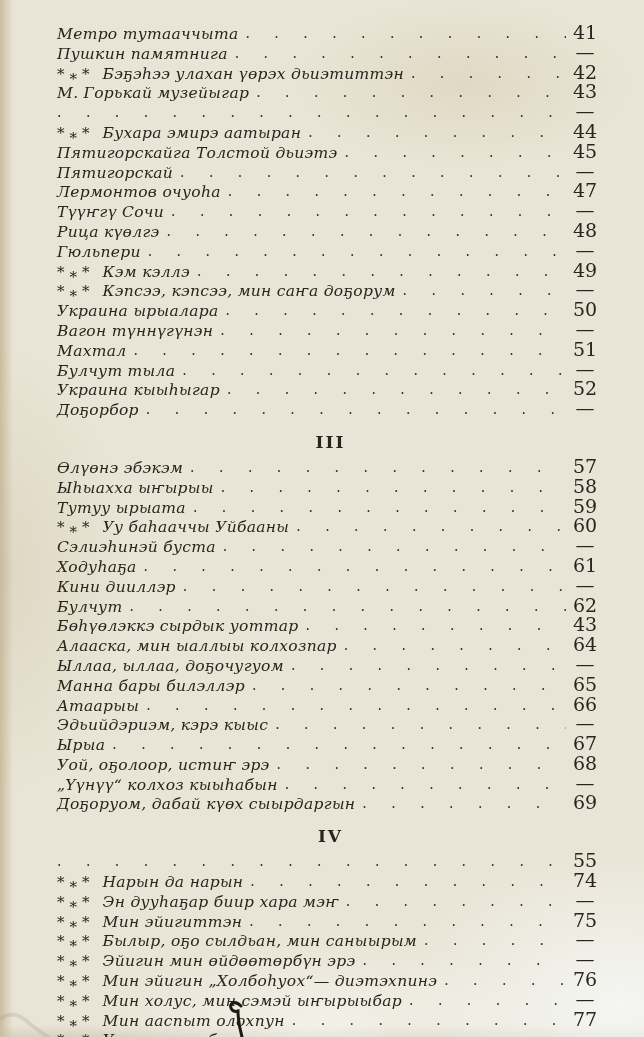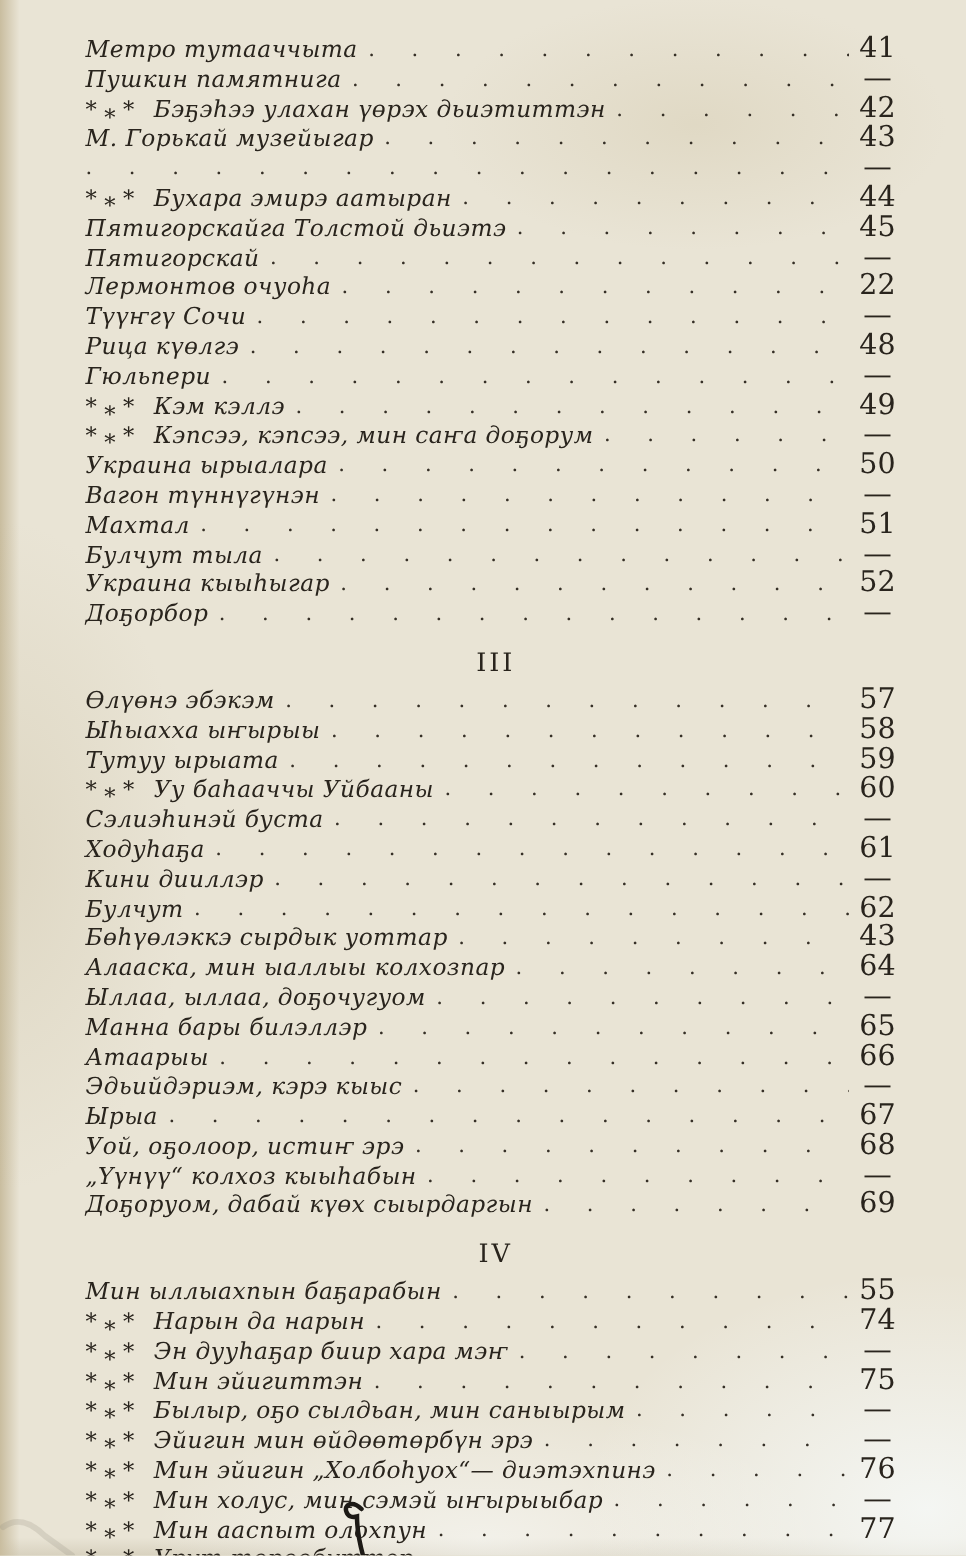--- a/index.html
+++ b/index.html
@@ -26,21 +26,21 @@
   .title { flex:0 0 auto; padding-right:7px; letter-spacing:.3px;font-style:italic; }
   .leader {
     flex:1 1 auto; overflow:hidden;
     letter-spacing:10px; font-size:14px; color:#352f26;
     transform:translateY(-1px);
   }
   .pagenum { flex:0 0 auto; min-width:38px; text-align:center; font-size:19px; }
   .stars { display:inline-block; margin-right:12px; font-size:15px; letter-spacing:1px; }
   .stars .mid { display:inline-block; transform:translateY(5px); margin:0 4px; }
   .section-heading {
-    text-align:center; font-weight:normal; font-size:17px;
+    text-align:center; font-weight:bold; font-size:17px;
     letter-spacing:2px; margin:12px 0 6px 0;
   }
   .divider {
     margin:12px auto 0 auto; width:110px; display:flex; gap:6px;
     transform:translateX(26px);
   }
   .divider span { flex:1 1 auto; border-top:2px solid #2b2620; }
   .ink-mark { position:absolute; left:226px; top:1000px; }
   .corner-smudge { position:absolute; left:0px; top:1002px; opacity:.45; }
 </style>
@@ -83,21 +83,21 @@
       <span class="pagenum">45</span>
     </div>
     <div class="toc-row">
       <span class="title"><span>Пятигорскай</span></span>
       <span class="leader">. . . . . . . . . . . . . . . . . . . . . . . . . . . . . . . . . . . . . . . . . . . . . . . . . . . . . . . . . . . . </span>
       <span class="pagenum">—</span>
     </div>
     <div class="toc-row">
       <span class="title"><span>Лермонтов очуоһа</span></span>
       <span class="leader">. . . . . . . . . . . . . . . . . . . . . . . . . . . . . . . . . . . . . . . . . . . . . . . . . . . . . . . . . . . . </span>
-      <span class="pagenum">22</span>
+      <span class="pagenum">47</span>
     </div>
     <div class="toc-row">
       <span class="title"><span>Түүҥгү Сочи</span></span>
       <span class="leader">. . . . . . . . . . . . . . . . . . . . . . . . . . . . . . . . . . . . . . . . . . . . . . . . . . . . . . . . . . . . </span>
       <span class="pagenum">—</span>
     </div>
     <div class="toc-row">
       <span class="title"><span>Рица күөлгэ</span></span>
       <span class="leader">. . . . . . . . . . . . . . . . . . . . . . . . . . . . . . . . . . . . . . . . . . . . . . . . . . . . . . . . . . . . </span>
       <span class="pagenum">48</span>
@@ -233,21 +233,20 @@
       <span class="leader">. . . . . . . . . . . . . . . . . . . . . . . . . . . . . . . . . . . . . . . . . . . . . . . . . . . . . . . . . . . . </span>
       <span class="pagenum">—</span>
     </div>
     <div class="toc-row">
       <span class="title"><span>Доҕоруом, дабай күөх сыырдаргын</span></span>
       <span class="leader">. . . . . . . . . . . . . . . . . . . . . . . . . . . . . . . . . . . . . . . . . . . . . . . . . . . . . . . . . . . . </span>
       <span class="pagenum">69</span>
     </div>
     <div class="section-heading">IV</div>
     <div class="toc-row">
-      <span class="title"><span>Мин ыллыахпын баҕарабын</span></span>
       <span class="leader">. . . . . . . . . . . . . . . . . . . . . . . . . . . . . . . . . . . . . . . . . . . . . . . . . . . . . . . . . . . . </span>
       <span class="pagenum">55</span>
     </div>
     <div class="toc-row">
       <span class="title"><span class="stars">*<span class="mid">*</span>*</span><span>Нарын да нарын</span></span>
       <span class="leader">. . . . . . . . . . . . . . . . . . . . . . . . . . . . . . . . . . . . . . . . . . . . . . . . . . . . . . . . . . . . </span>
       <span class="pagenum">74</span>
     </div>
     <div class="toc-row">
       <span class="title"><span class="stars">*<span class="mid">*</span>*</span><span>Эн дууһаҕар биир хара мэҥ</span></span>

